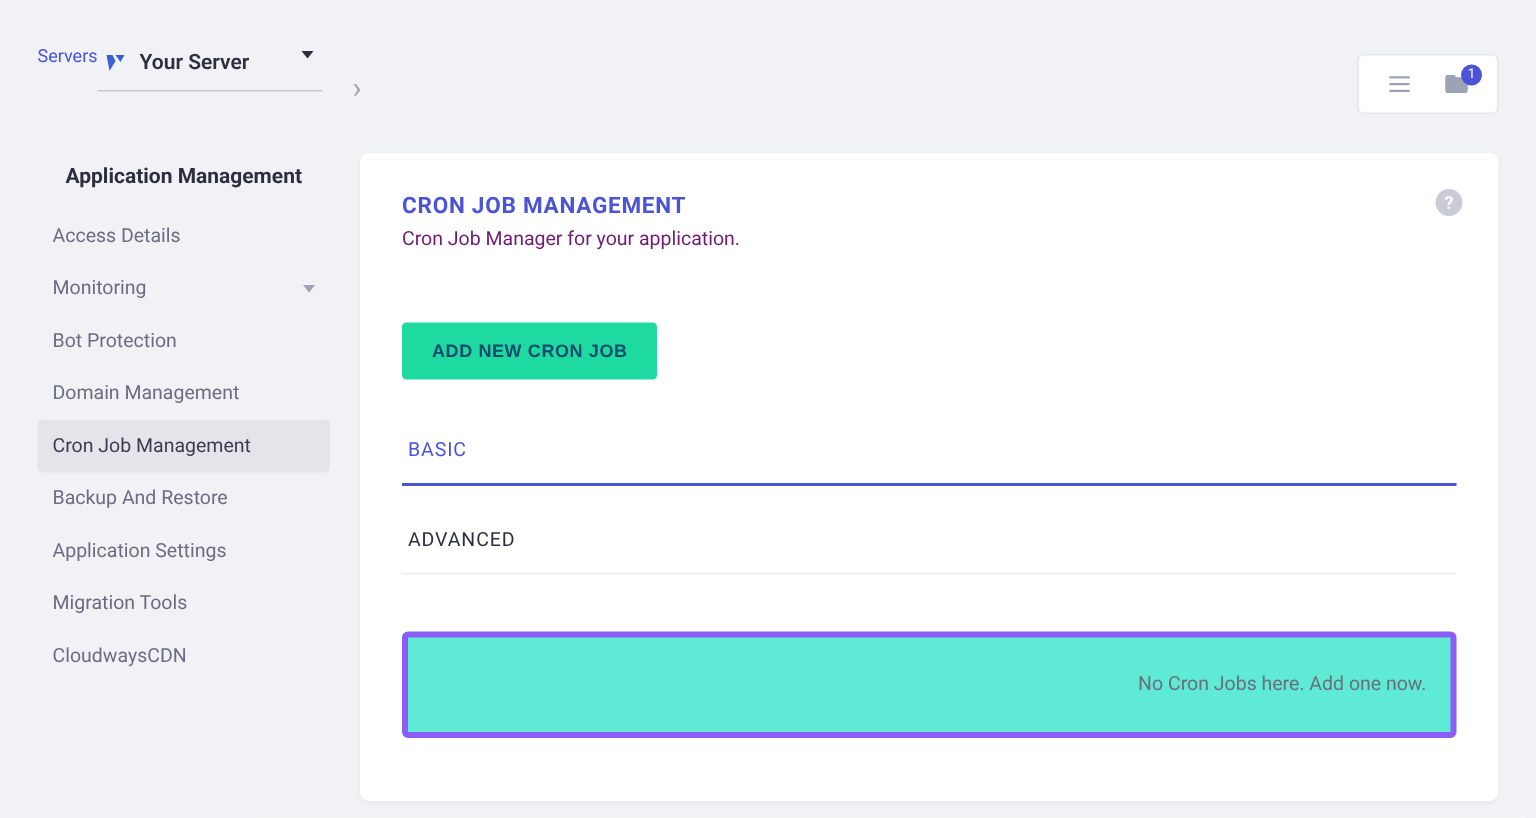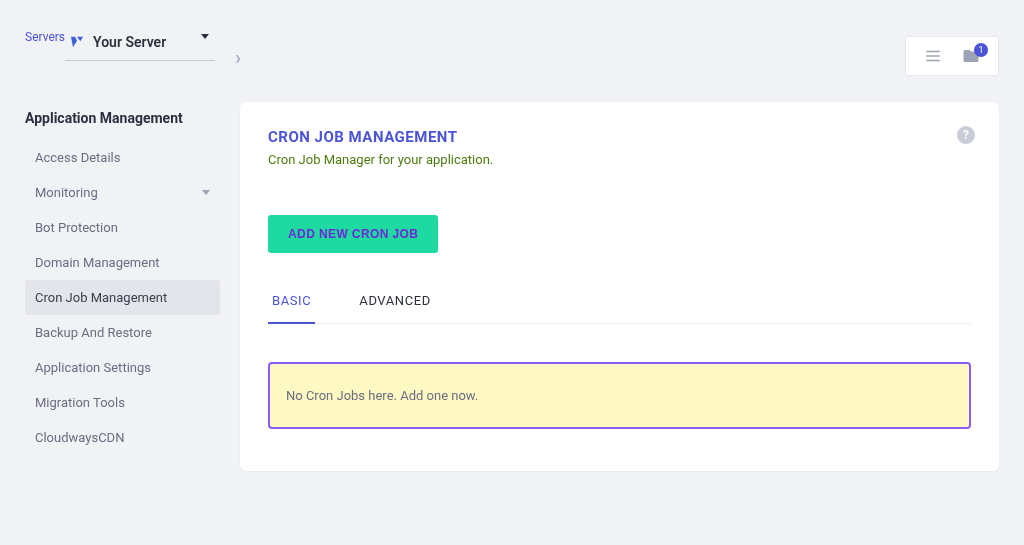--- a/index.html
+++ b/index.html
@@ -115,20 +115,21 @@
   .sidebar{
     width:195px;
     flex:0 0 195px;
     padding-top:24px;
   }
   .sidebar-title{
     font-weight:700;
     color:#2c2f3e;
     font-size:14px;
     margin-bottom:14px;
+    text-align:center;
   }
   .side-item{
     padding:10px 10px;
     color:#6a6d80;
     font-size:13px;
     border-radius:3px;
     cursor:pointer;
     display:flex;
     align-items:center;
     justify-content:space-between;
@@ -157,79 +158,81 @@
   }
   .card-title{
     color:#4b53d6;
     font-weight:700;
     letter-spacing:0.5px;
     font-size:15px;
     margin-bottom:6px;
     text-transform:uppercase;
   }
   .card-sub{
-    color:#4d7c0f;
+    color:#701a75;
     font-size:13px;
   }
   .help-icon{
     position:absolute;
     top:24px; right:24px;
     width:18px;height:18px;
     border-radius:50%;
     background:#c9cbd6;
     color:#fff;
     font-size:12px;
     font-weight:700;
     line-height:18px;
     text-align:center;
     cursor:pointer;
   }
   .add-btn{
     margin-top:48px;
     display:inline-block;
     background:#1fdaa0;
-    color:#6d28d9;
+    color:#0c4a6e;
     font-weight:700;
     letter-spacing:0.4px;
     font-size:12px;
     padding:12px 20px;
     border:none;
     border-radius:3px;
     cursor:pointer;
     text-transform:uppercase;
   }
 
   .tabs{
     margin-top:40px;
     display:flex;
-    gap:40px;
+    gap:30px;
     border-bottom:1px solid #eceef3;
+    flex-direction:column;
   }
   .tab{
     padding:0 4px 14px 4px;
     font-size:13px;
     letter-spacing:0.6px;
     color:#2c2f3e;
     cursor:pointer;
     text-transform:uppercase;
   }
   .tab.active{
     color:#4b53d6;
     border-bottom:2px solid #4b53d6;
     margin-bottom:-1px;
   }
 
   .empty-box{
     margin-top:38px;
-    background:#fef9c3;
-    border:2px solid #8b5cf6;
+    background:#5eead4;
+    border:4px solid #8b5cf6;
     border-radius:4px;
     padding:24px 16px;
     color:#6a6d80;
     font-size:13px;
+    text-align:right;
   }
 </style>
 </head>
 <body>
 
 <div class="topbar">
 
   <div class="crumb-col">
     <span class="crumb-label">Servers</span>
     <div class="crumb-row">

